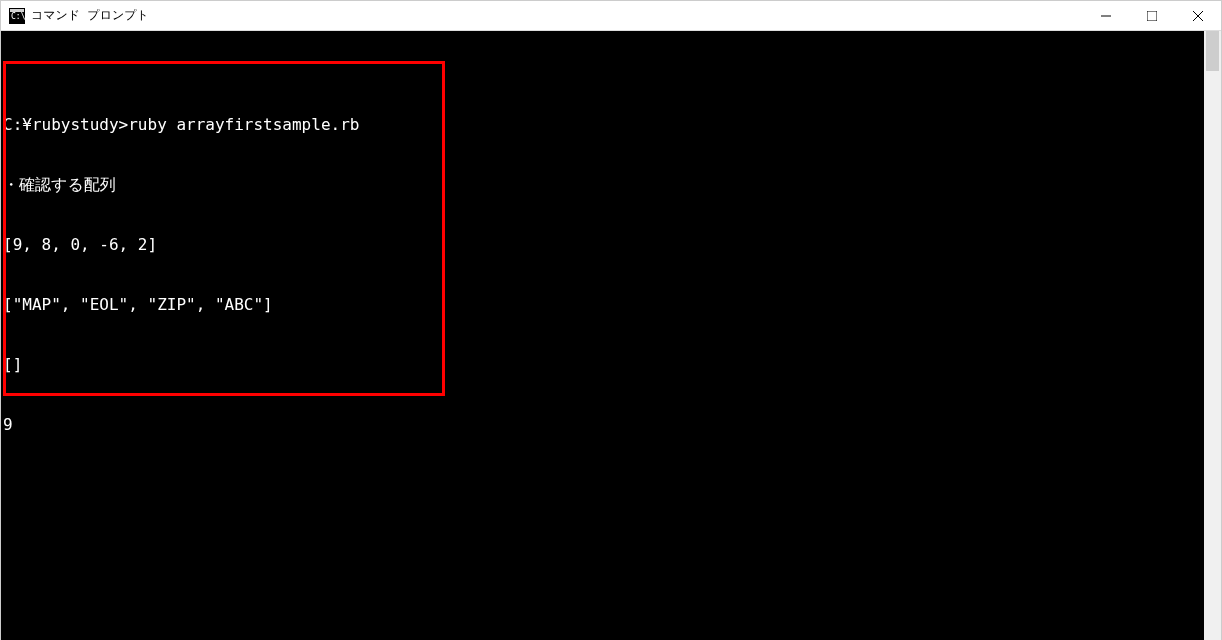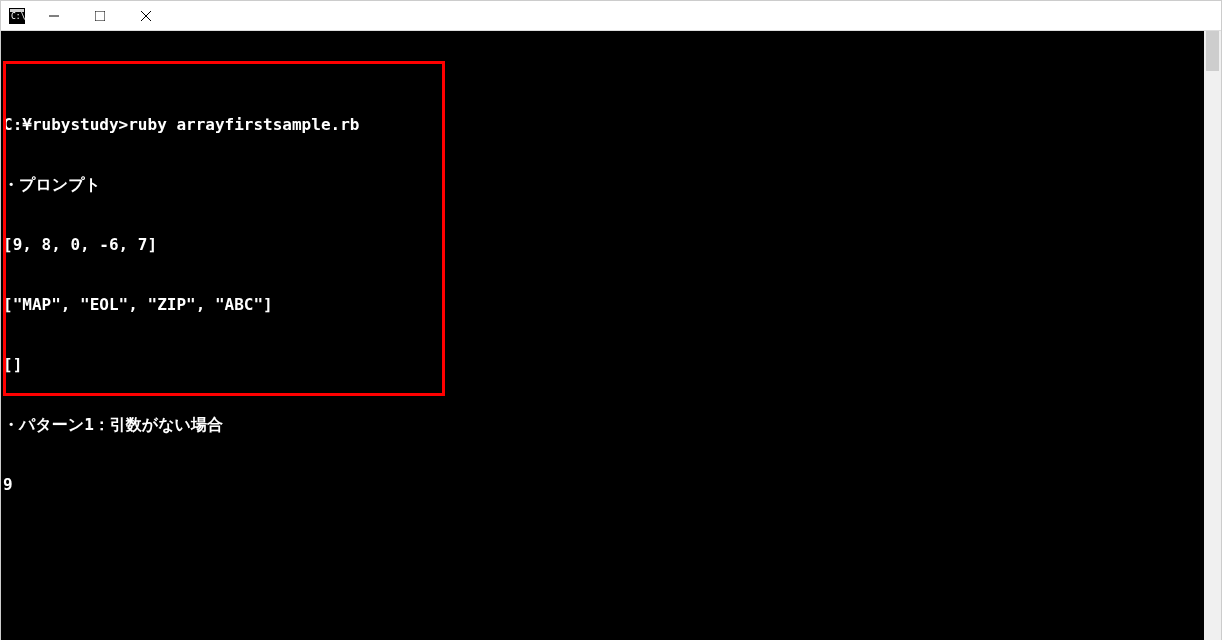--- a/index.html
+++ b/index.html
@@ -89,35 +89,35 @@
       position: absolute;
       top: 30px;
       left: 2px;
       width: 442px;
       height: 335px;
       border: 3px solid #ff0000;
       pointer-events: none;
     }
     .terminal-line {
       display: block;
-      font-weight: bold;
     }
   </style>
 </head>
 <body>
 
 <div class="window">
   <div class="titlebar">
     <div class="titlebar-icon">
       <svg width="16" height="16" viewBox="0 0 16 16">
         <rect x="0" y="0" width="16" height="16" fill="#000000"></rect>
         <rect x="1" y="1" width="14" height="3" fill="#d0d0d0"></rect>
         <text x="2" y="11" font-size="8" fill="#ffffff" font-family="monospace">C:\</text>
       </svg>
     </div>
+    <div class="titlebar-title">コマンド プロンプト</div>
     <div class="window-controls">
       <div class="window-btn">
         <svg width="10" height="10" viewBox="0 0 10 10">
           <line x1="0" y1="5" x2="10" y2="5" stroke="#000000" stroke-width="1"></line>
         </svg>
       </div>
       <div class="window-btn">
         <svg width="10" height="10" viewBox="0 0 10 10">
           <rect x="0" y="0" width="10" height="10" fill="none" stroke="#000000" stroke-width="1"></rect>
         </svg>
@@ -127,25 +127,24 @@
           <line x1="0" y1="0" x2="10" y2="10" stroke="#000000" stroke-width="1"></line>
           <line x1="10" y1="0" x2="0" y2="10" stroke="#000000" stroke-width="1"></line>
         </svg>
       </div>
     </div>
   </div>
   <div class="terminal-area">
     <div class="terminal-content">
       <span class="terminal-line"></span>
       <span class="terminal-line">C:¥rubystudy&gt;ruby arrayfirstsample.rb</span>
-      <span class="terminal-line">・プロンプト</span>
-      <span class="terminal-line">[9, 8, 0, -6, 7]</span>
+      <span class="terminal-line">・確認する配列</span>
+      <span class="terminal-line">[9, 8, 0, -6, 2]</span>
       <span class="terminal-line">["MAP", "EOL", "ZIP", "ABC"]</span>
       <span class="terminal-line">[]</span>
-      <span class="terminal-line">・パターン1：引数がない場合</span>
       <span class="terminal-line">9</span>
       <span class="terminal-line"></span>
       <span class="terminal-line"></span>
       
       
       
       
       <span class="terminal-line"></span>
       
     </div>

